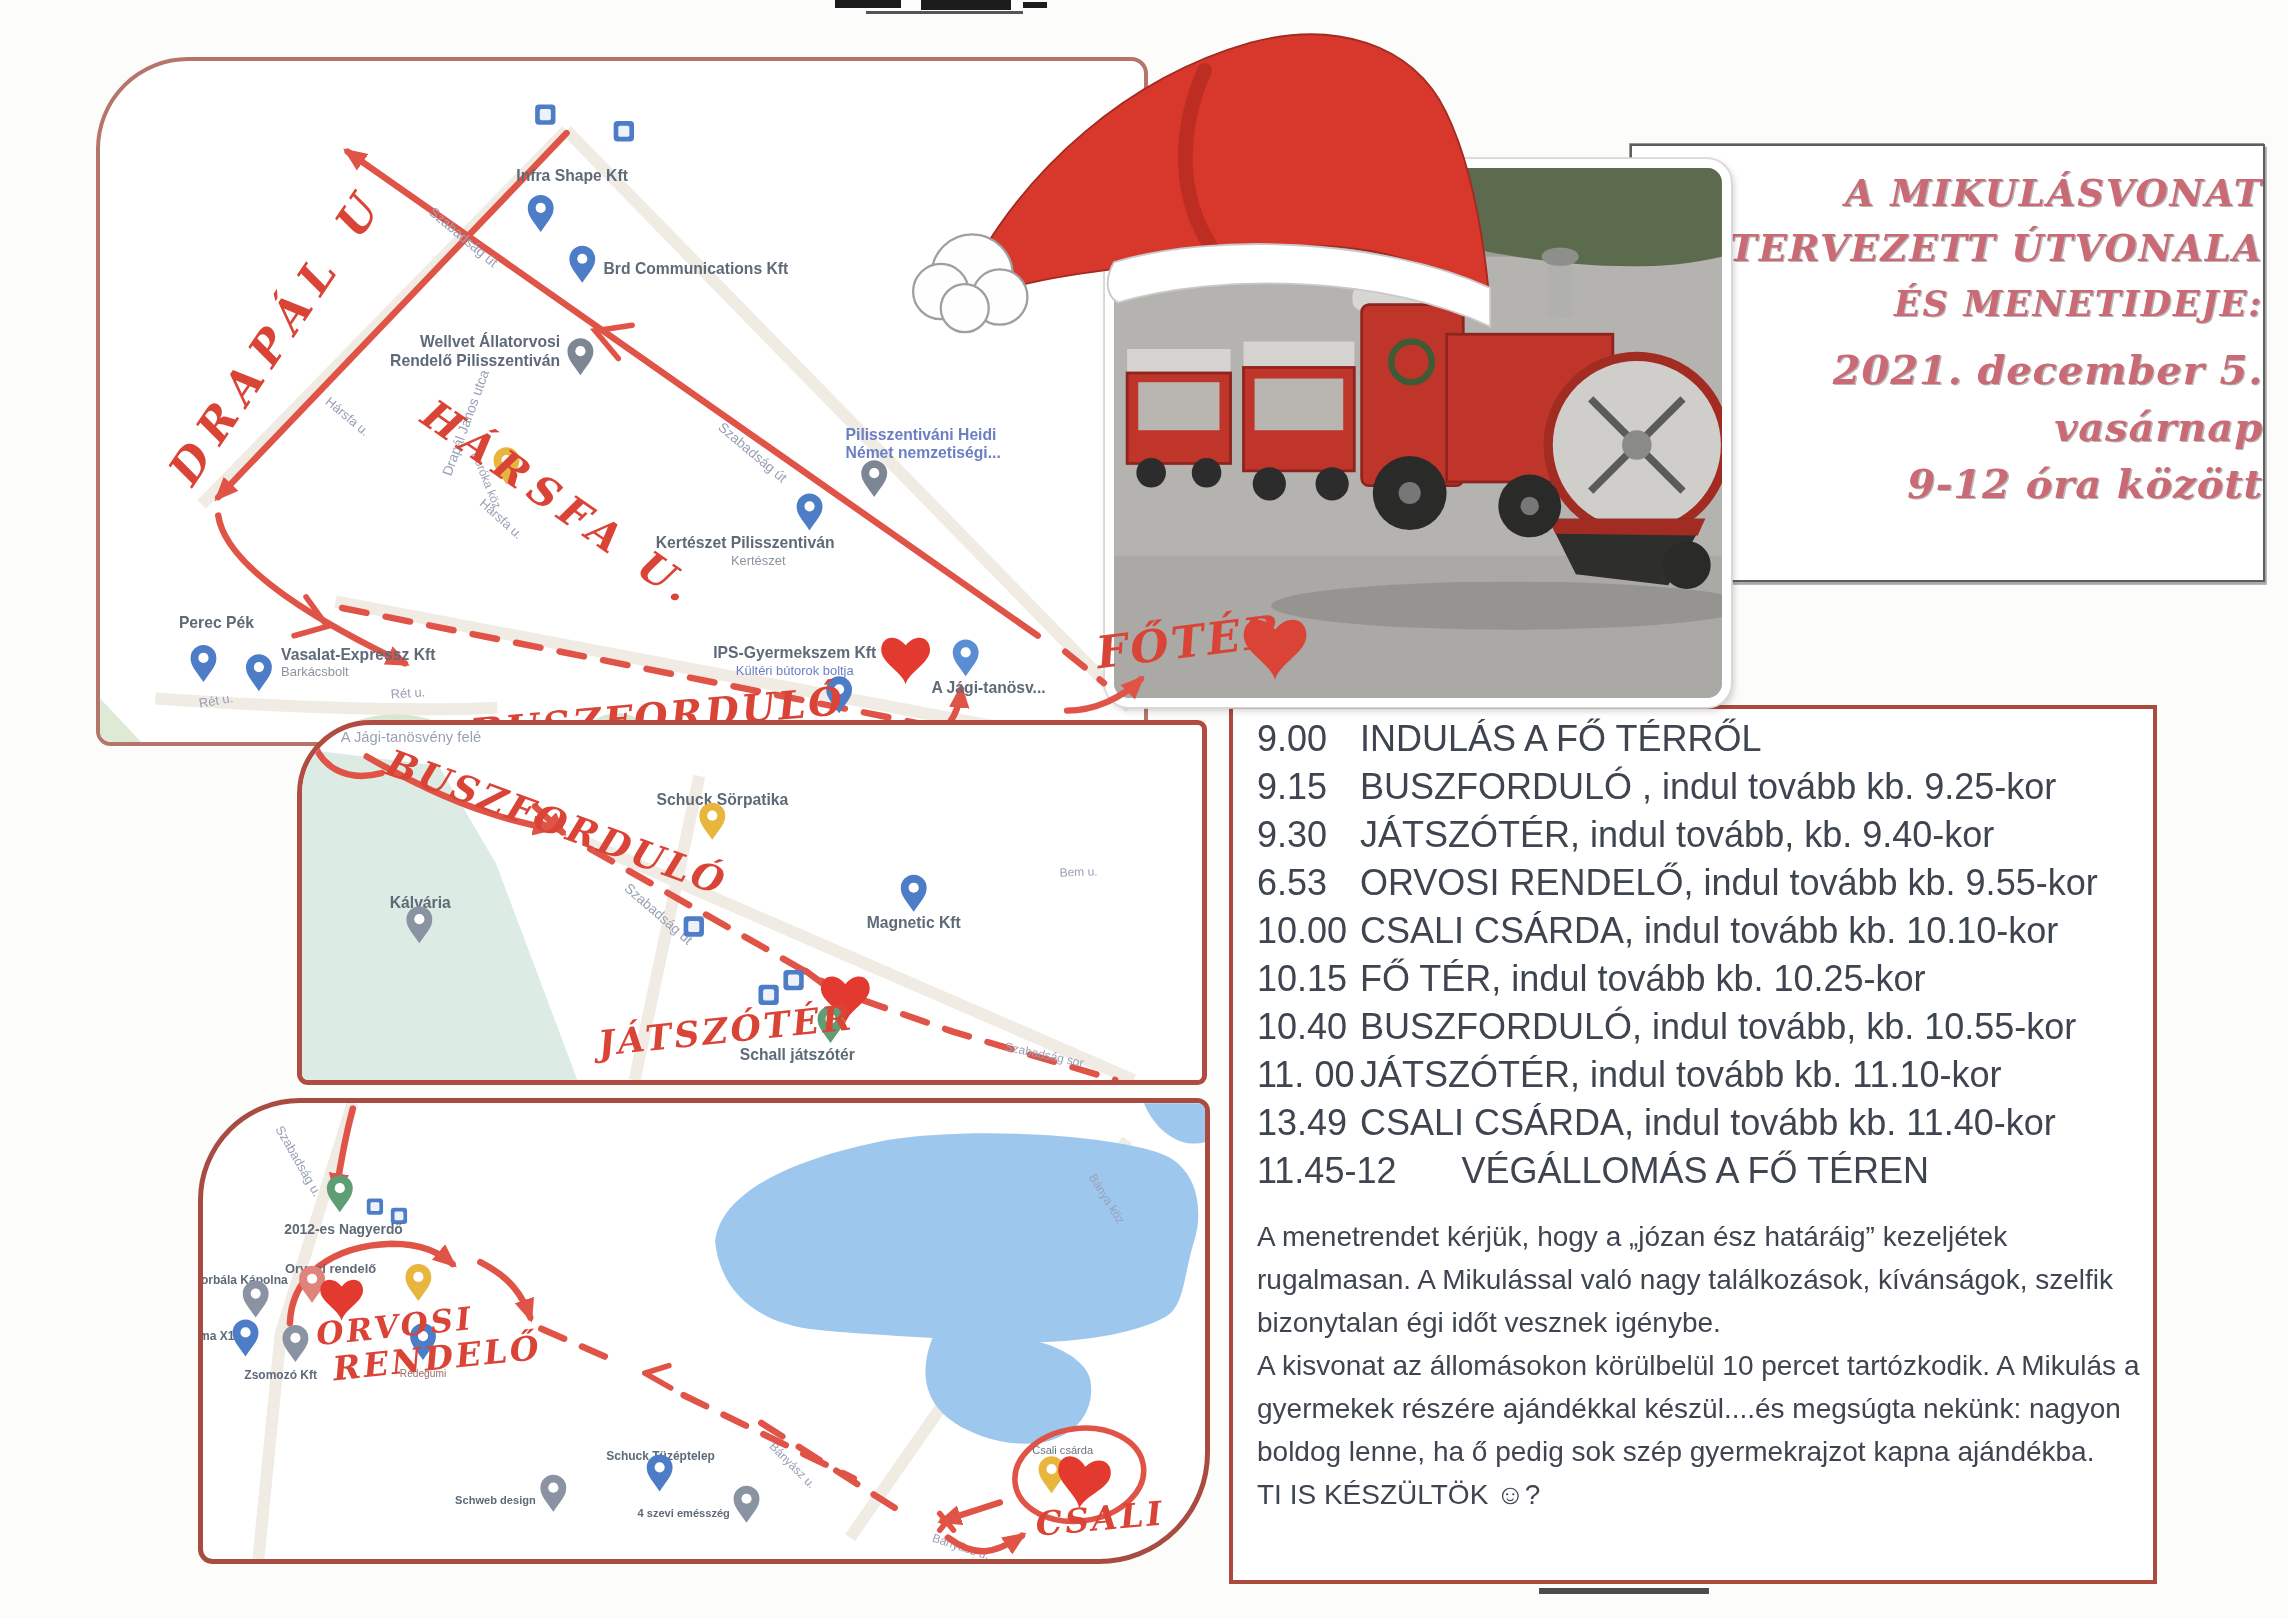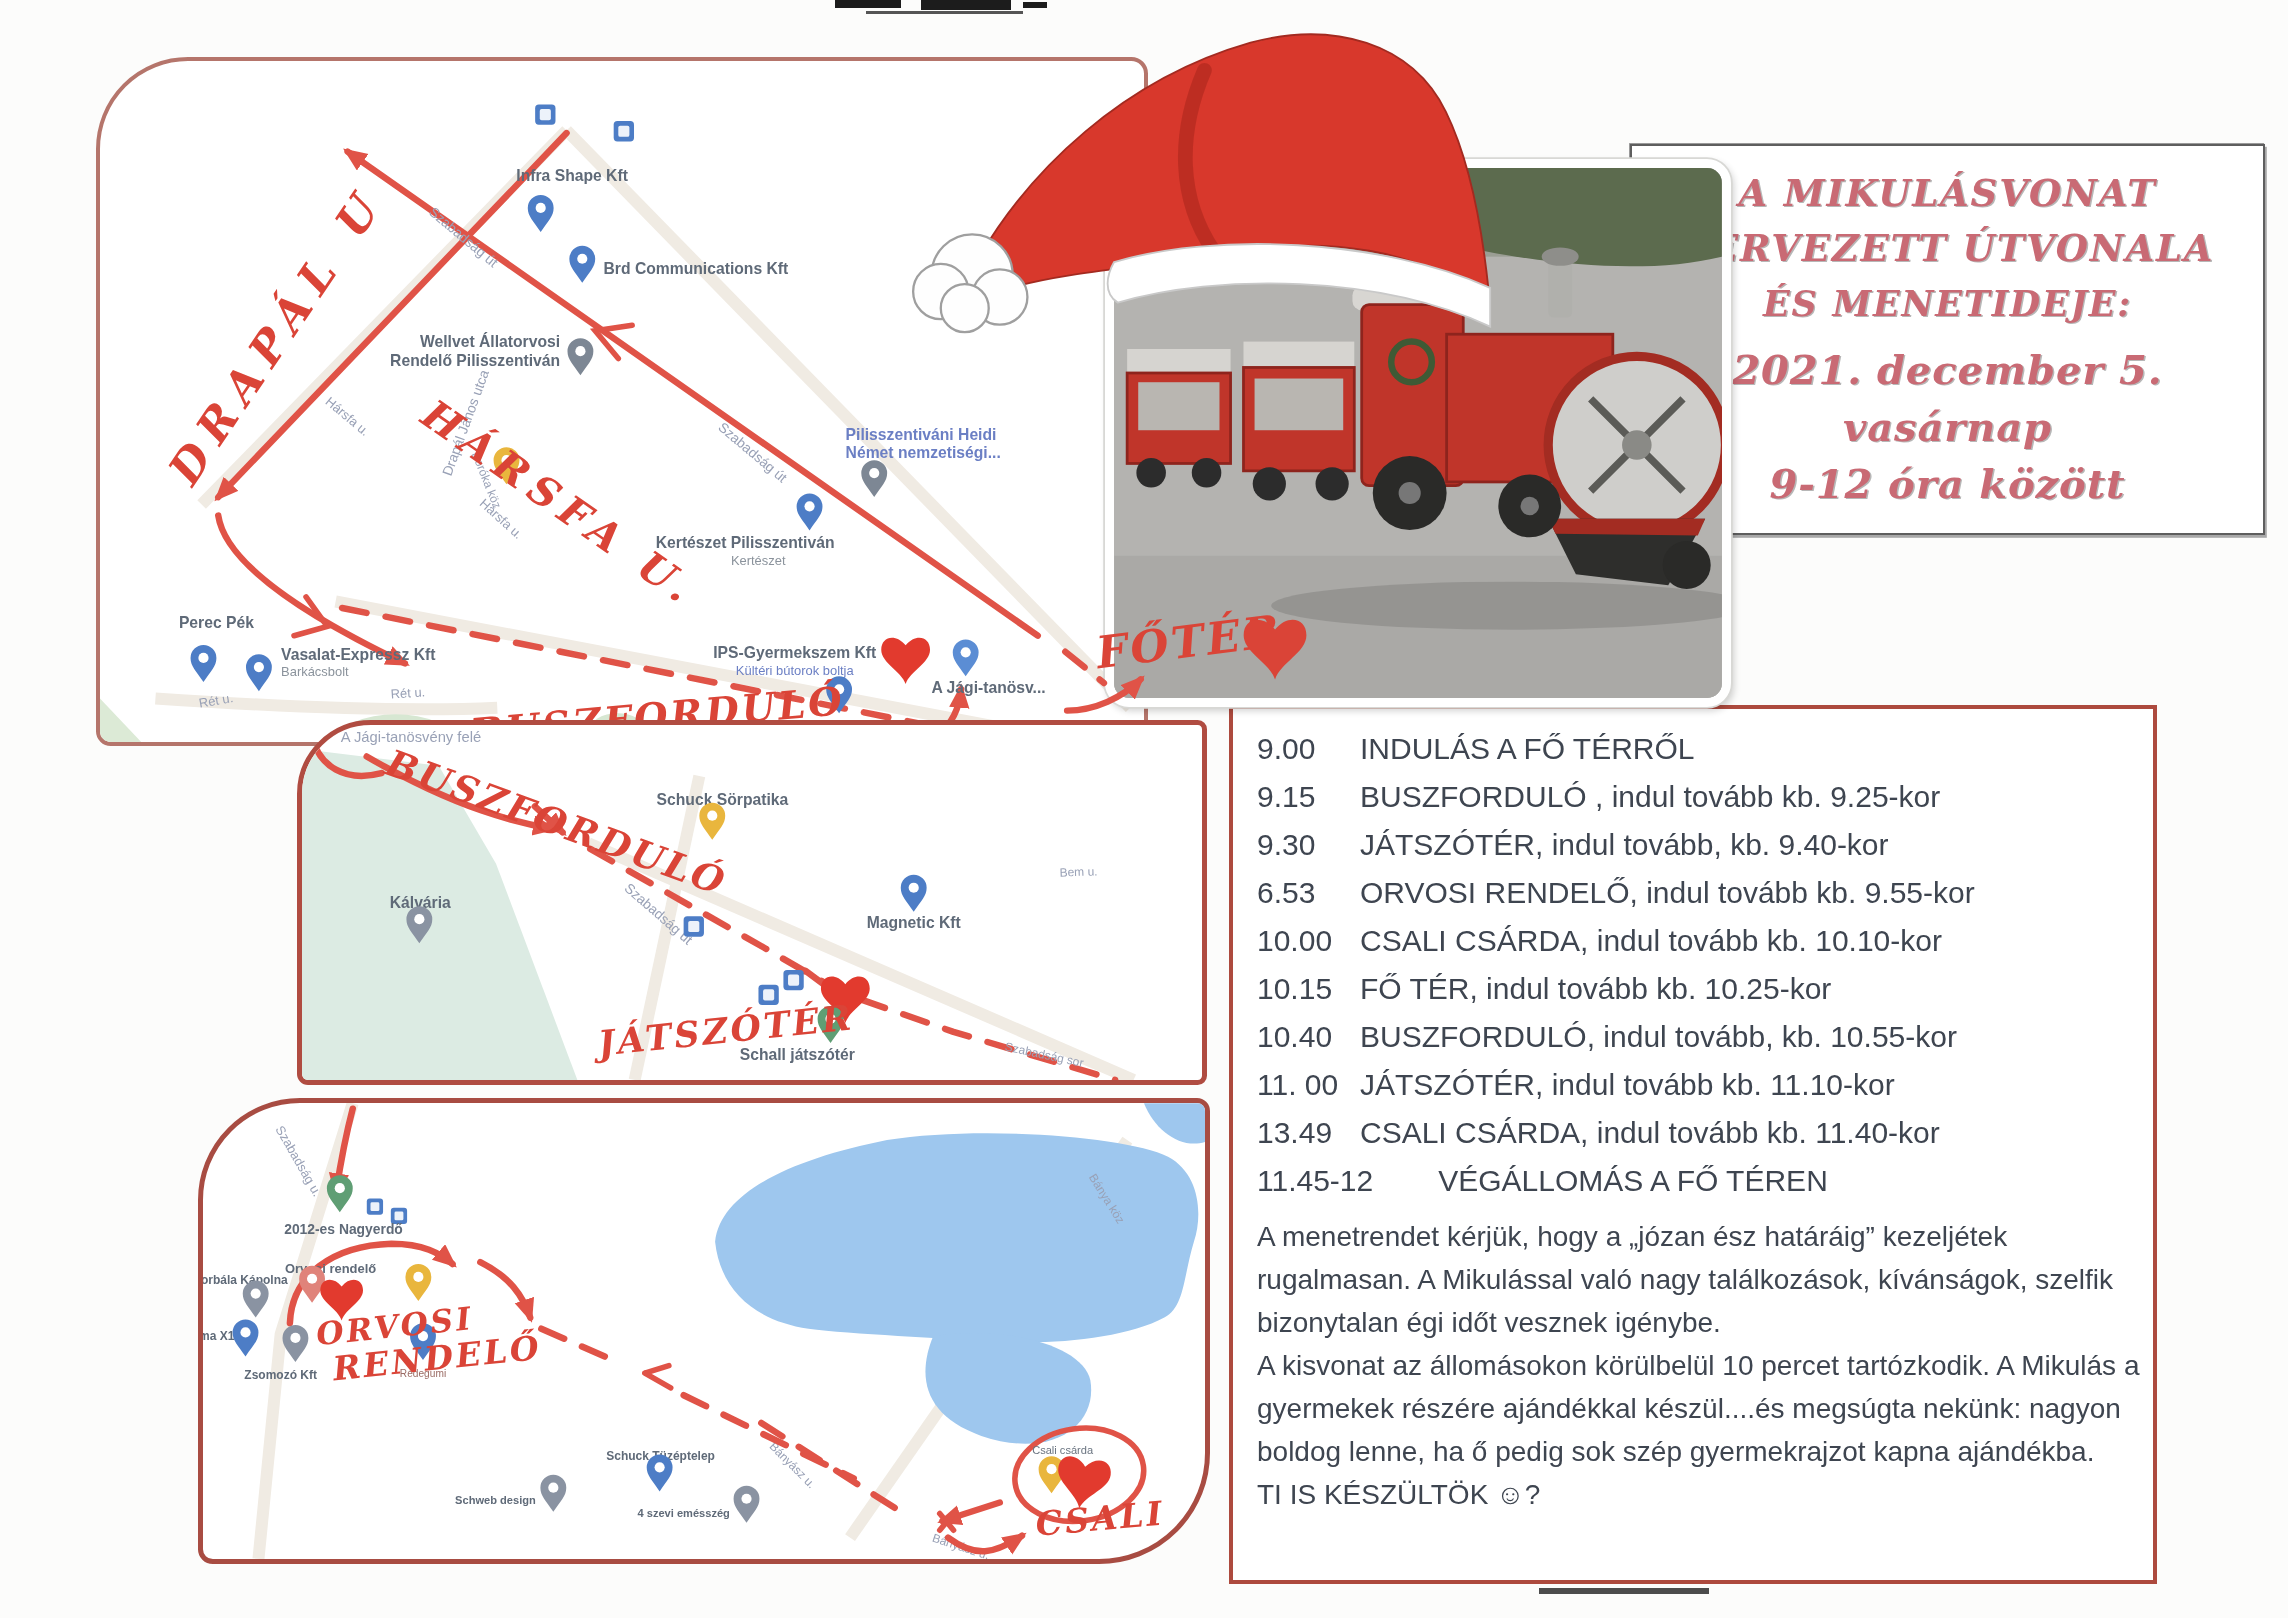--- a/index.html
+++ b/index.html
@@ -11,32 +11,32 @@
   #map2{left:297px;top:720px;width:910px;height:365px;border:5.5px solid #b04c41;
         border-radius:74px 9.2px 9.2px 11px;z-index:12}
   #map3{left:198px;top:1098px;width:1012px;height:466px;border:5.5px solid #a84c42;
         border-radius:102px 13px 111px 14.8px;z-index:14}
   .fill{position:absolute;left:0;top:0;width:100%;height:100%}
   .photo{position:absolute;left:1105px;top:159px;width:626px;height:548px;z-index:30;
          border:9.2px solid #fff;border-radius:24px;background:#b4b3b0;overflow:hidden;
          box-shadow:0 0 0 1.8px #d8d8d5,2.8px 3.7px 7.4px rgba(0,0,0,.18);box-sizing:border-box}
   .hat{position:absolute;left:900px;top:14.8px;width:595px;height:330px;z-index:40}
   .caption-svg{position:absolute;left:1061px;top:591px;width:314px;height:138px;z-index:45}
-  .titlebox{position:absolute;left:1630px;top:144px;width:635px;height:391px;z-index:20;
-            background:#fff;border:2.8px solid #5e5e5e;box-sizing:border-box;text-align:center;
+  .titlebox{position:absolute;left:1630px;top:144px;width:635px;height:438px;z-index:20;
+            background:#fff;border:2.8px solid #5e5e5e;box-sizing:border-box;text-align:right;
             padding-top:20px;box-shadow:1.8px 2.8px 0 #a8a8a8,-0.9px -0.9px 0 #8f8f8f}
   .tl{font-family:"DejaVu Serif",serif;font-style:italic;font-weight:700;font-size:37px;
       color:#c96a74;letter-spacing:1.8px;line-height:55px;text-shadow:1.4px 1.4px 0 rgba(96,96,96,.45)}
   .tdate{font-family:"DejaVu Serif",serif;font-style:italic;font-weight:700;font-size:40px;
       color:#c96a74;letter-spacing:0.9px;line-height:57px;margin-top:10px;
       text-shadow:1.4px 1.4px 0 rgba(96,96,96,.45)}
   .schedbox{position:absolute;left:1229px;top:705px;width:928px;height:879px;z-index:20;
             background:#fff;border:4.6px solid #ad4a3e;box-sizing:border-box;
             padding:9.2px 9.2px 0 24px;color:#3e4550}
-  .srow{display:flex;height:48px;align-items:flex-end;font-size:30px}
+  .srow{display:flex;height:48px;align-items:flex-start;font-size:36px}
   .stime{width:103px;flex:none}
   .stime.wide{width:auto;margin-right:65px}
   .notes{margin-top:16.6px}
   .note{font-size:28px;line-height:43px;margin:0;width:888px}
   .scanmark{position:absolute;background:#1c1c1c;z-index:50}
   .darkseg{position:absolute;left:1539px;top:1588px;width:170px;height:5.5px;background:#4c4c4c;z-index:24}
   
   .poi{font-family:"Liberation Sans",sans-serif;font-weight:600;font-size:17px;fill:#5f6a78}
   .poi-sm{font-family:"Liberation Sans",sans-serif;font-weight:400;font-size:14px;fill:#8b939c}
   .poi-blue{fill:#6b7fc4}

